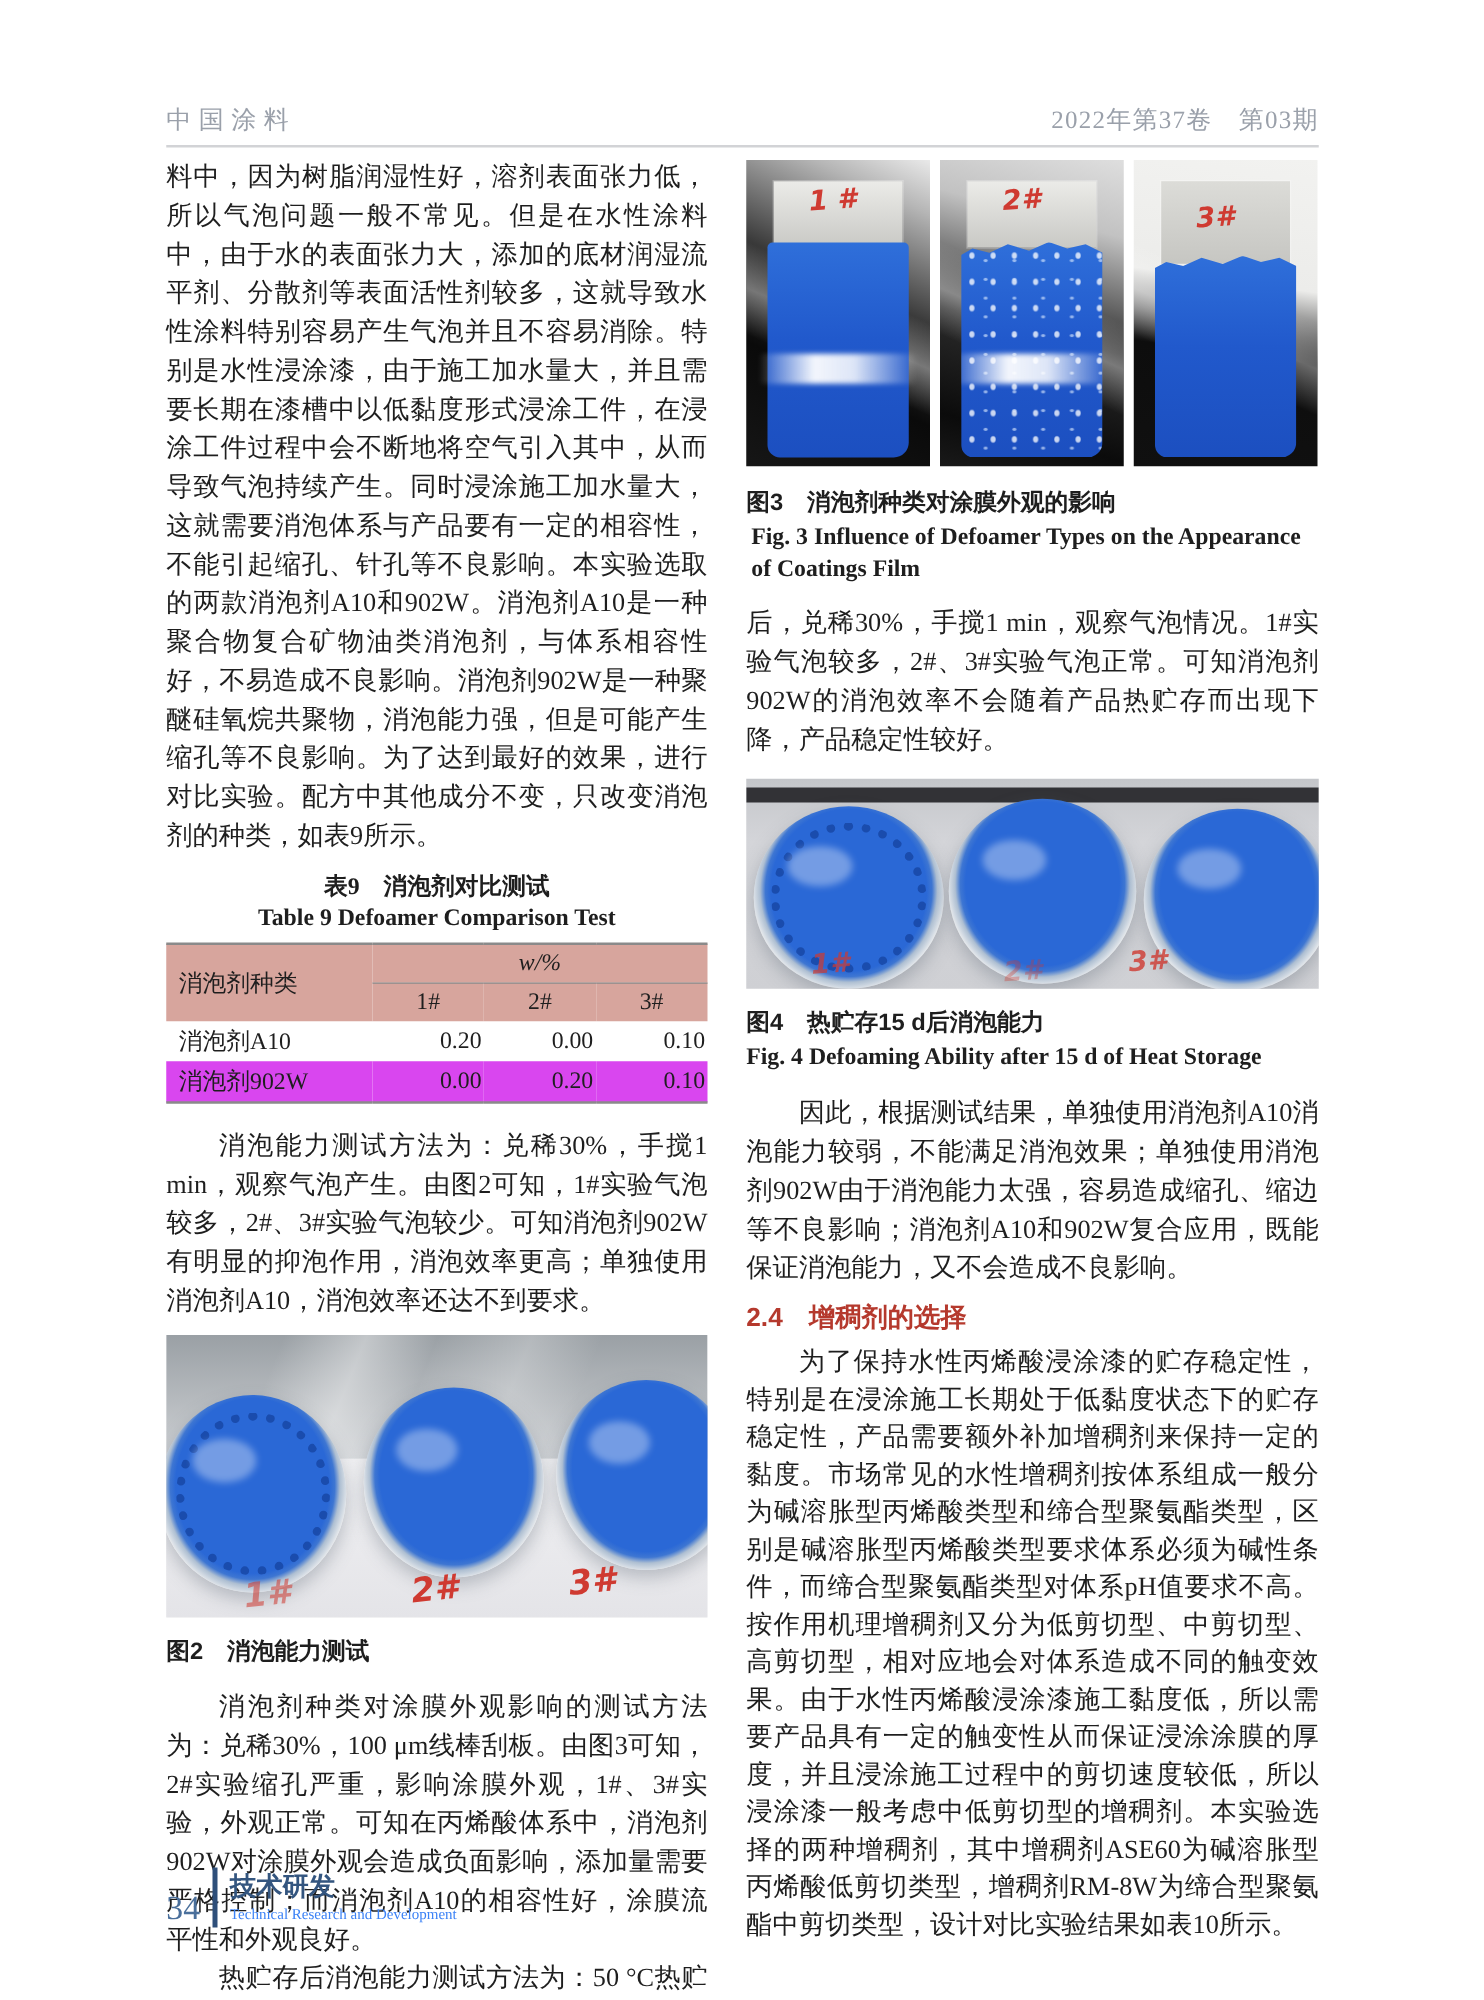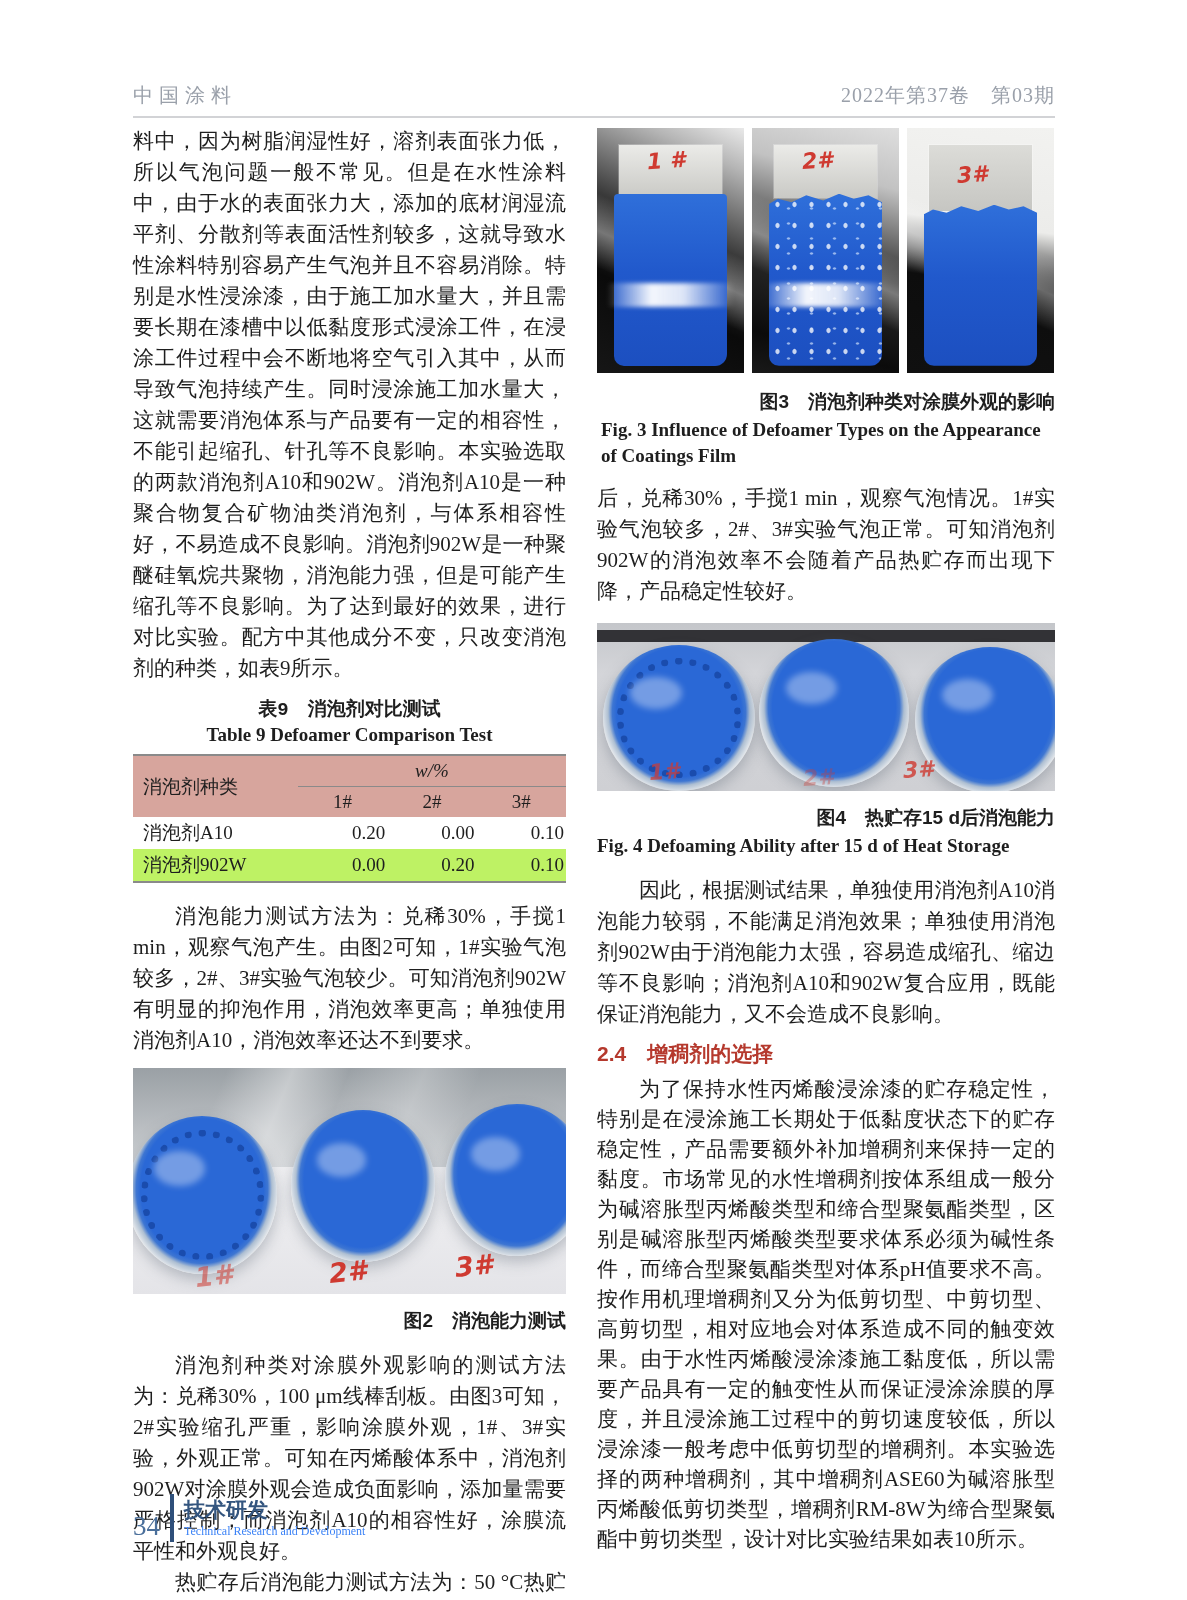--- a/index.html
+++ b/index.html
@@ -14,35 +14,35 @@
 
   
   .colL{position:absolute;left:133px;top:126px;width:433px;}
   .colR{position:absolute;left:597px;top:126px;width:458px;}
   p.body{margin:0;font-size:21px;line-height:31px;text-align:justify;}
   p.body.ind{text-indent:2em;}
   p.tight{line-height:30px;}
 
   
   .tcap-zh{margin-top:12px;text-align:center;font-size:19px;font-weight:bold;
-           font-family:Liberation Mono, monospace;}
+           font-family:Liberation Serif, serif;}
   .tcap-en{margin-top:2px;text-align:center;font-size:19px;font-weight:bold;}
   table.t9{width:100%;border-collapse:collapse;margin-top:8px;font-size:19px;
            border-top:2px solid #8a8a8a;border-bottom:2px solid #8a8a8a;}
   table.t9 td,table.t9 th{font-weight:normal;padding:3px 2px;}
   .hd-bg{background:#d7a59d;}
-  .row-pink{background:#bef264;}
+  .row-pink{background:#d946ef;}
   .c-name{text-align:left;padding-left:10px !important;width:38%;}
   .c-val{text-align:right;width:20.6%;}
   .wcell{text-align:center;font-style:italic;border-bottom:1px solid #8a8a8a;}
   .numhd{text-align:center;}
   table.t9 tr{height:31px;}
 
   
-  .fcap-zh{margin-top:14px;text-align:right;font-size:19px;font-weight:bold;
+  .fcap-zh{margin-top:14px;text-align:left;font-size:19px;font-weight:bold;
            font-family:"Liberation Sans","DejaVu Sans",sans-serif;}
   .fcap-en{margin-top:2px;text-align:left;font-size:19px;font-weight:bold;line-height:26px;}
 
   
   .mark{position:absolute;color:#cf3a31;font-family:"DejaVu Sans",sans-serif;
         font-style:italic;font-weight:bold;transform:rotate(-4deg);}
 
   
   .f3{display:flex;gap:8px;margin-top:2px;}
   .f3 .panel{position:relative;width:147px;height:245px;overflow:hidden;}

